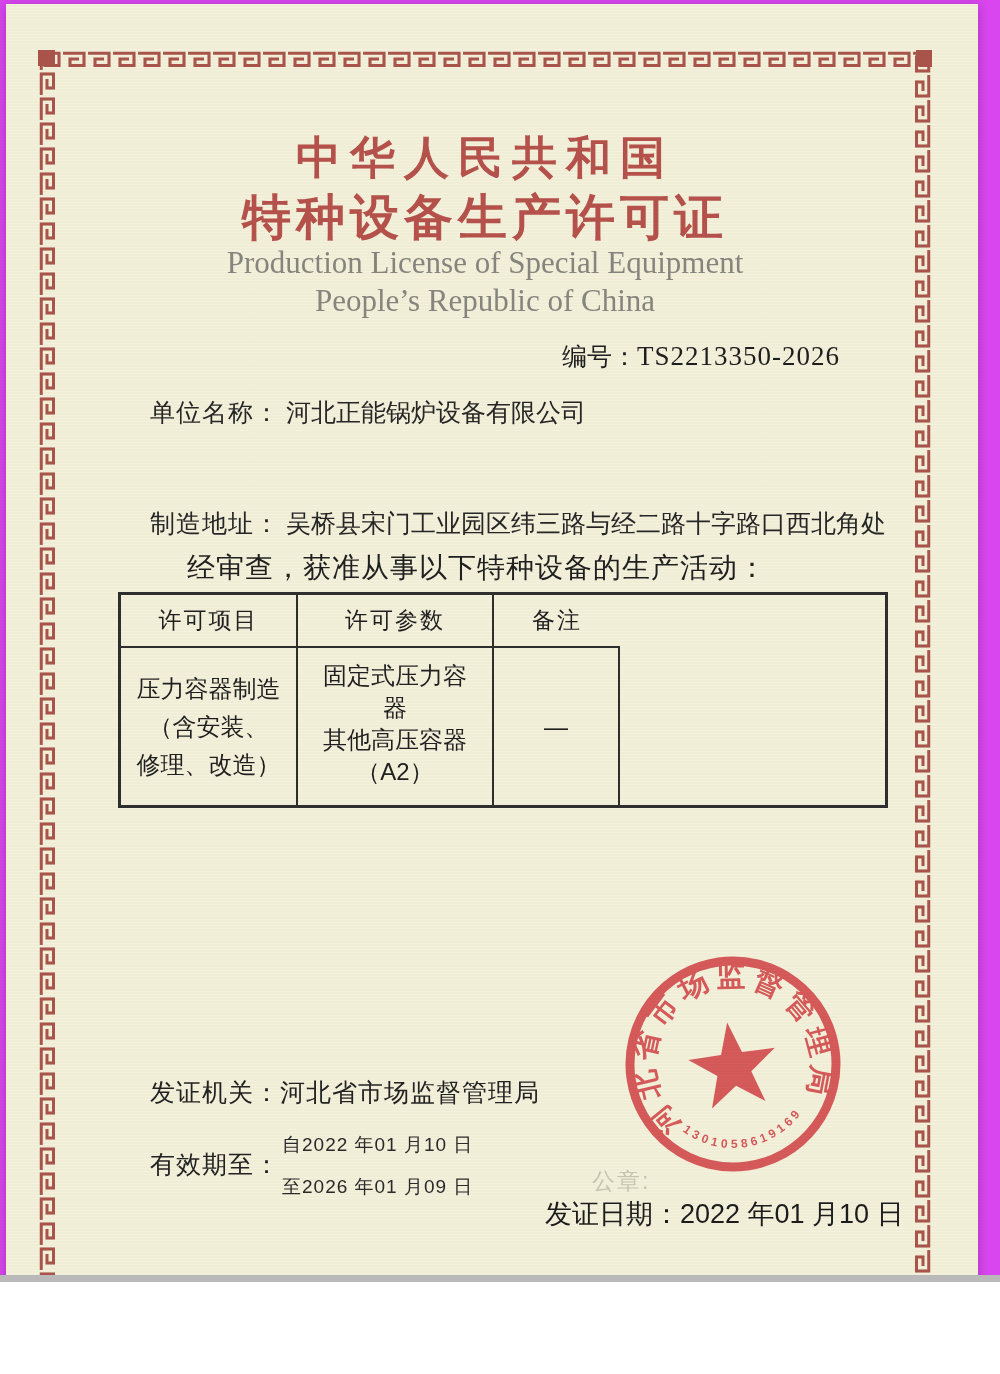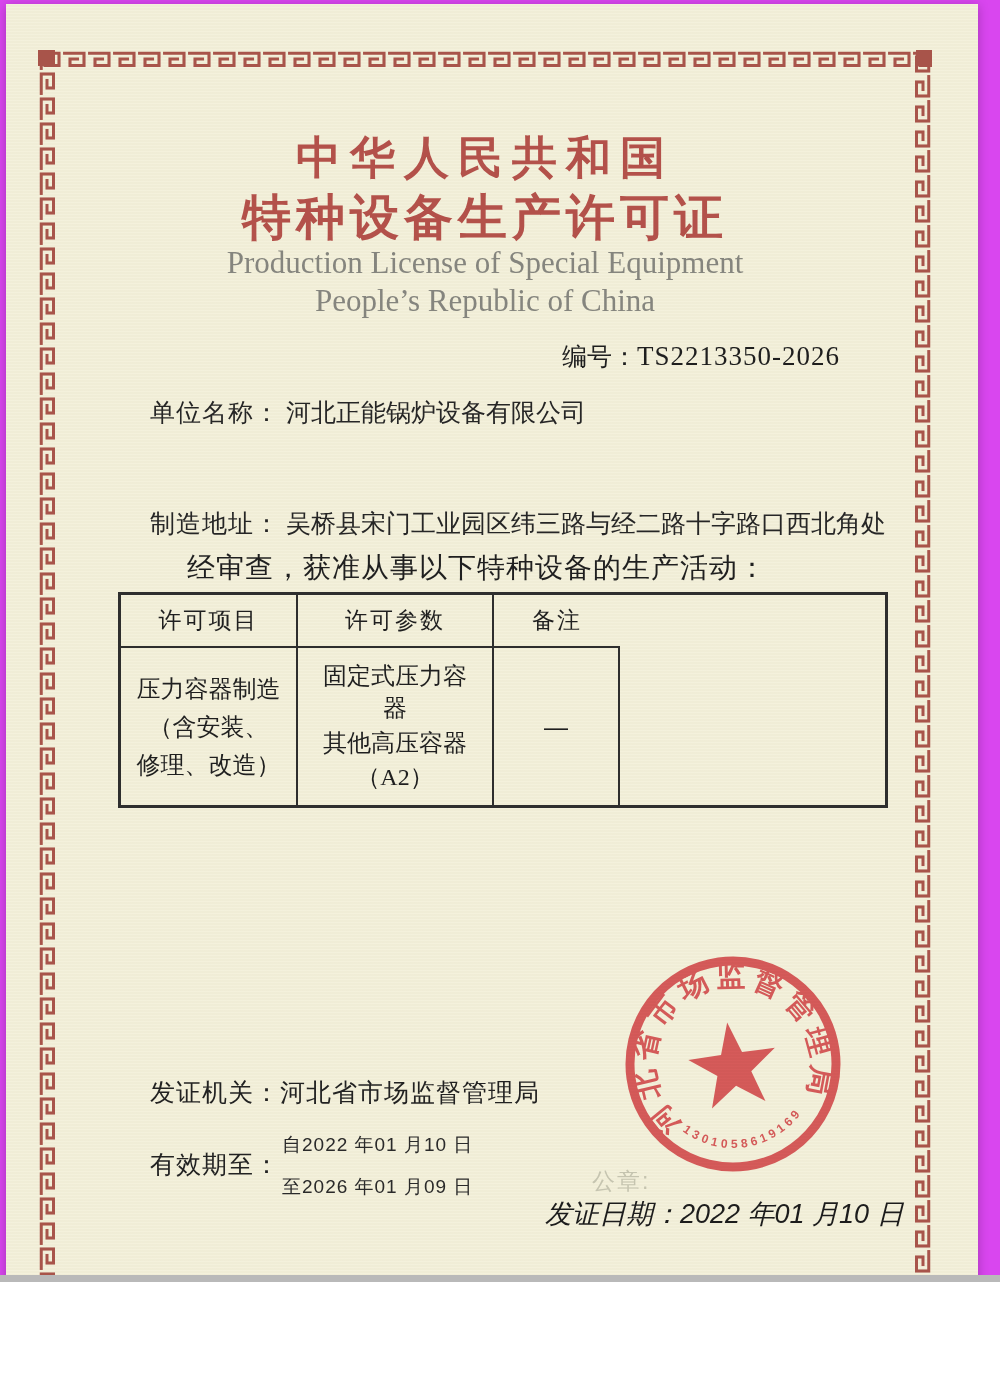--- a/index.html
+++ b/index.html
@@ -31,28 +31,28 @@
   .f0{top:392px;} .f1{top:448px;} .f2{top:503px;}
   .approval{top:545px;left:181px;font-size:28px;color:#1f1f1f;letter-spacing:1px;white-space:nowrap;}
   
   .tbl{position:absolute;left:112px;top:588px;width:764px;border:3px solid #2e2e2e;background:transparent;}
   .trow{display:grid;grid-template-columns:177px 196px 126px 259px;}
   .cell{border-right:2px solid #2e2e2e;color:#1f1f1f;display:flex;flex-direction:column;align-items:center;justify-content:center;text-align:center;}
   .cell:last-child{border-right:none;}
   .hrow .cell{height:51px;border-bottom:2px solid #2e2e2e;font-size:23px;letter-spacing:2px;justify-content:center;}
   .brow .cell{height:157px;font-size:24px;}
   .c-item div{line-height:38px;}
-  .c-sub{justify-content:space-between;padding:12px 16px;box-sizing:border-box;font-family:Liberation Serif, serif;}
+  .c-sub{justify-content:flex-start;padding:12px 16px;box-sizing:border-box;}
   .c-par{font-size:30px;}
   
   .issuer{top:1072px;left:144px;font-size:25px;color:#222;white-space:nowrap;letter-spacing:1px;}
   .vlabel{top:1144px;left:144px;font-size:25px;color:#222;letter-spacing:1px;}
   .vline{left:276px;font-size:19px;color:#2a2a2a;white-space:nowrap;letter-spacing:1px;}
   .v1{top:1128px;} .v2{top:1170px;}
-  .issue{top:1192px;left:539px;font-size:27px;color:#1c1c1c;white-space:nowrap;font-style:italic;}
+  .issue{top:1192px;left:539px;font-size:27px;color:#1c1c1c;white-space:nowrap;}
   .faint{top:1162px;left:586px;font-size:23px;color:#a9a996;opacity:.6;letter-spacing:2px;}
   .seal-wrap{left:592px;top:925px;width:270px;height:270px;mix-blend-mode:multiply;}
 </style>
 </head>
 <body>
 
 <div id="page">
   <div id="paper">
 
     <svg class="abs" style="left:32px;top:46px;" width="894" height="1270" viewBox="0 0 894 1270">

